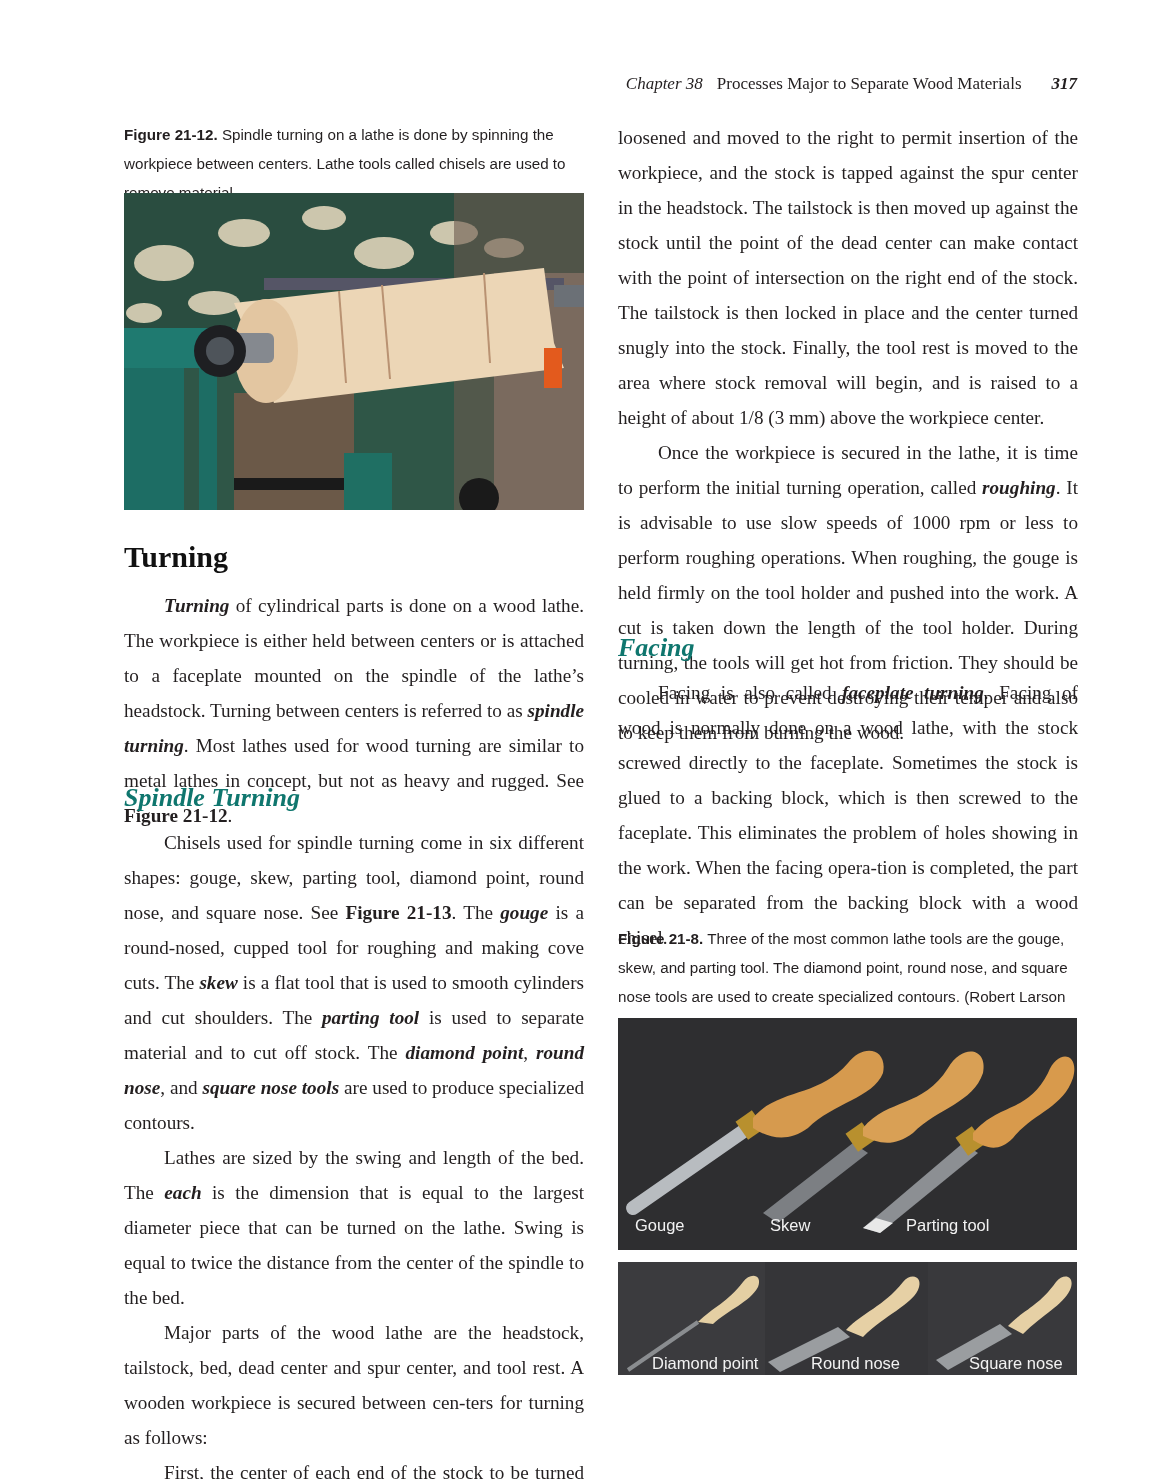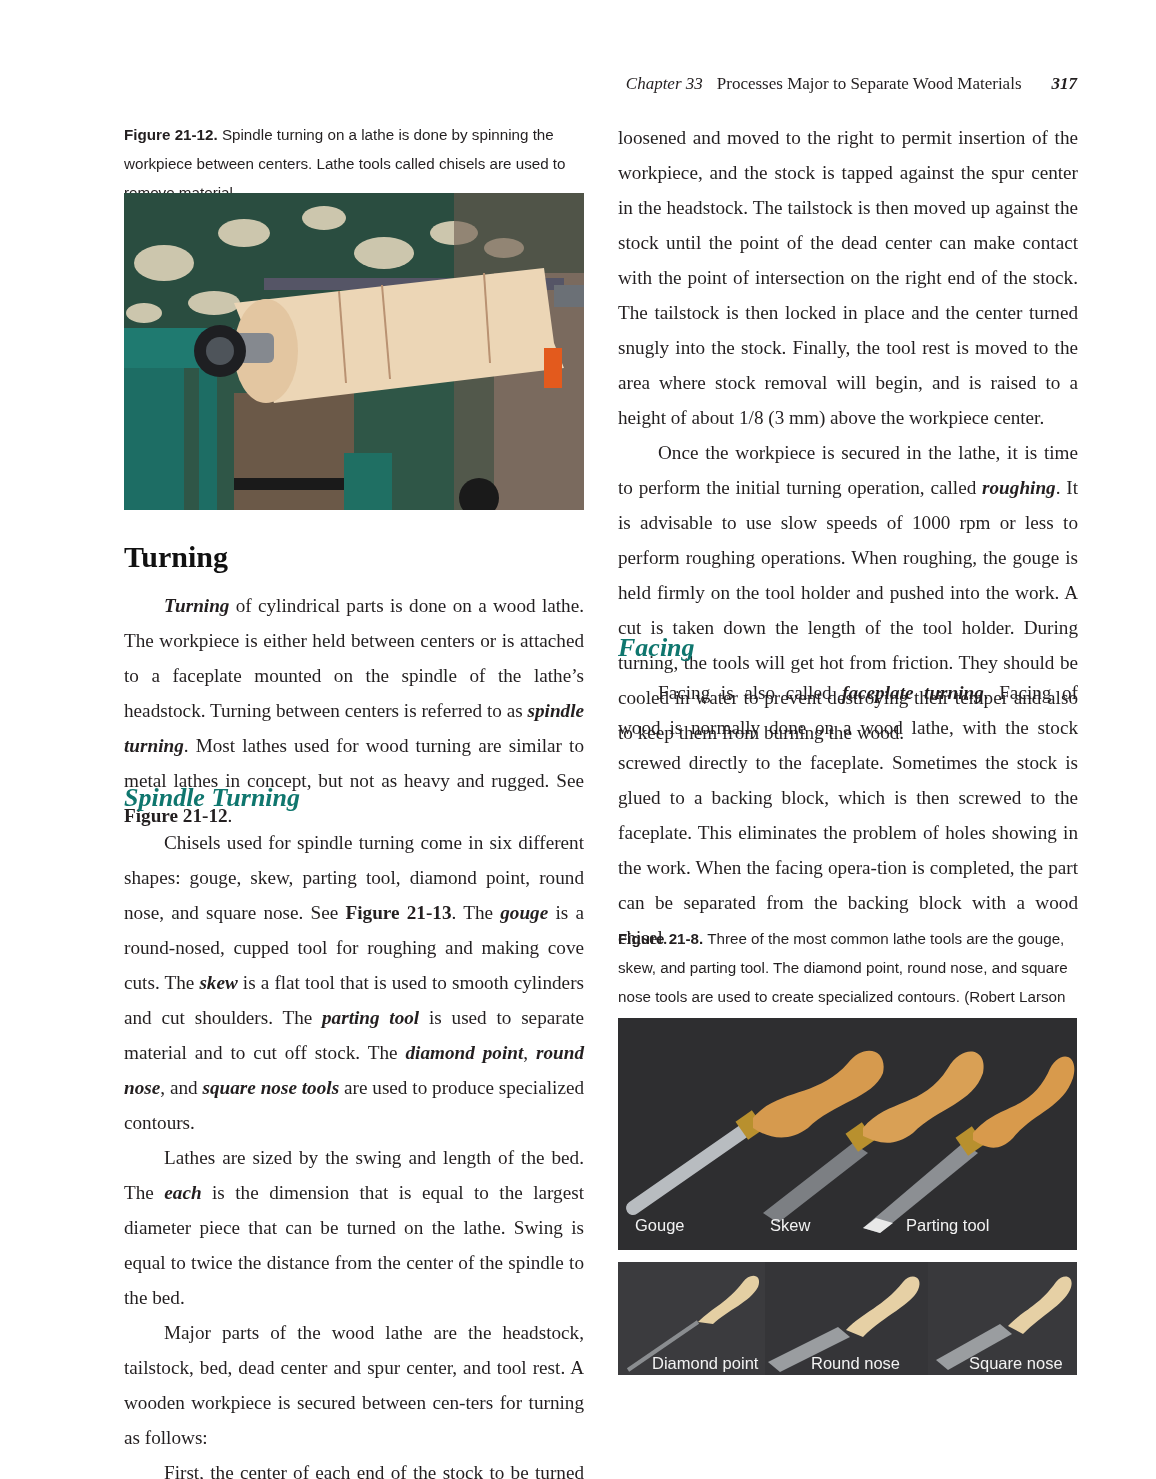--- a/index.html
+++ b/index.html
@@ -27,21 +27,21 @@
   b.ref { font-weight: bold; }
 
   .photo-tools { position: absolute; left: 618px; top: 1018px; width: 459px; height: 232px; background: #2c2c2e; }
   .photo-tools2 { position: absolute; left: 618px; top: 1262px; width: 459px; height: 113px; background: #3a3a3c; }
   .tool-label { position: absolute; color: #f2f2f2; font-size: 16.5px; }
 </style>
 </head>
 <body>
 
 <div class="running-head serif">
-  <span class="ch">Chapter 33</span><span>Processes Major to Separate Wood Materials</span><span class="pg">317</span>
+  <span class="ch">Chapter 38</span><span>Processes Major to Separate Wood Materials</span><span class="pg">317</span>
 </div>
 
 <div class="col col-left sans" style="top:120px;">
   <p class="caption"><b>Figure 21-12.</b><span> Spindle turning on a lathe is done by spinning the workpiece between centers. Lathe tools called chisels are used to remove material.</span></p>
 </div>
 
 <div class="photo-lathe">
   <svg width="460" height="317" viewBox="0 0 460 317">
     <rect width="460" height="317" fill="#2f5647"></rect>
     <rect x="0" y="0" width="460" height="140" fill="#2a4d40"></rect>

